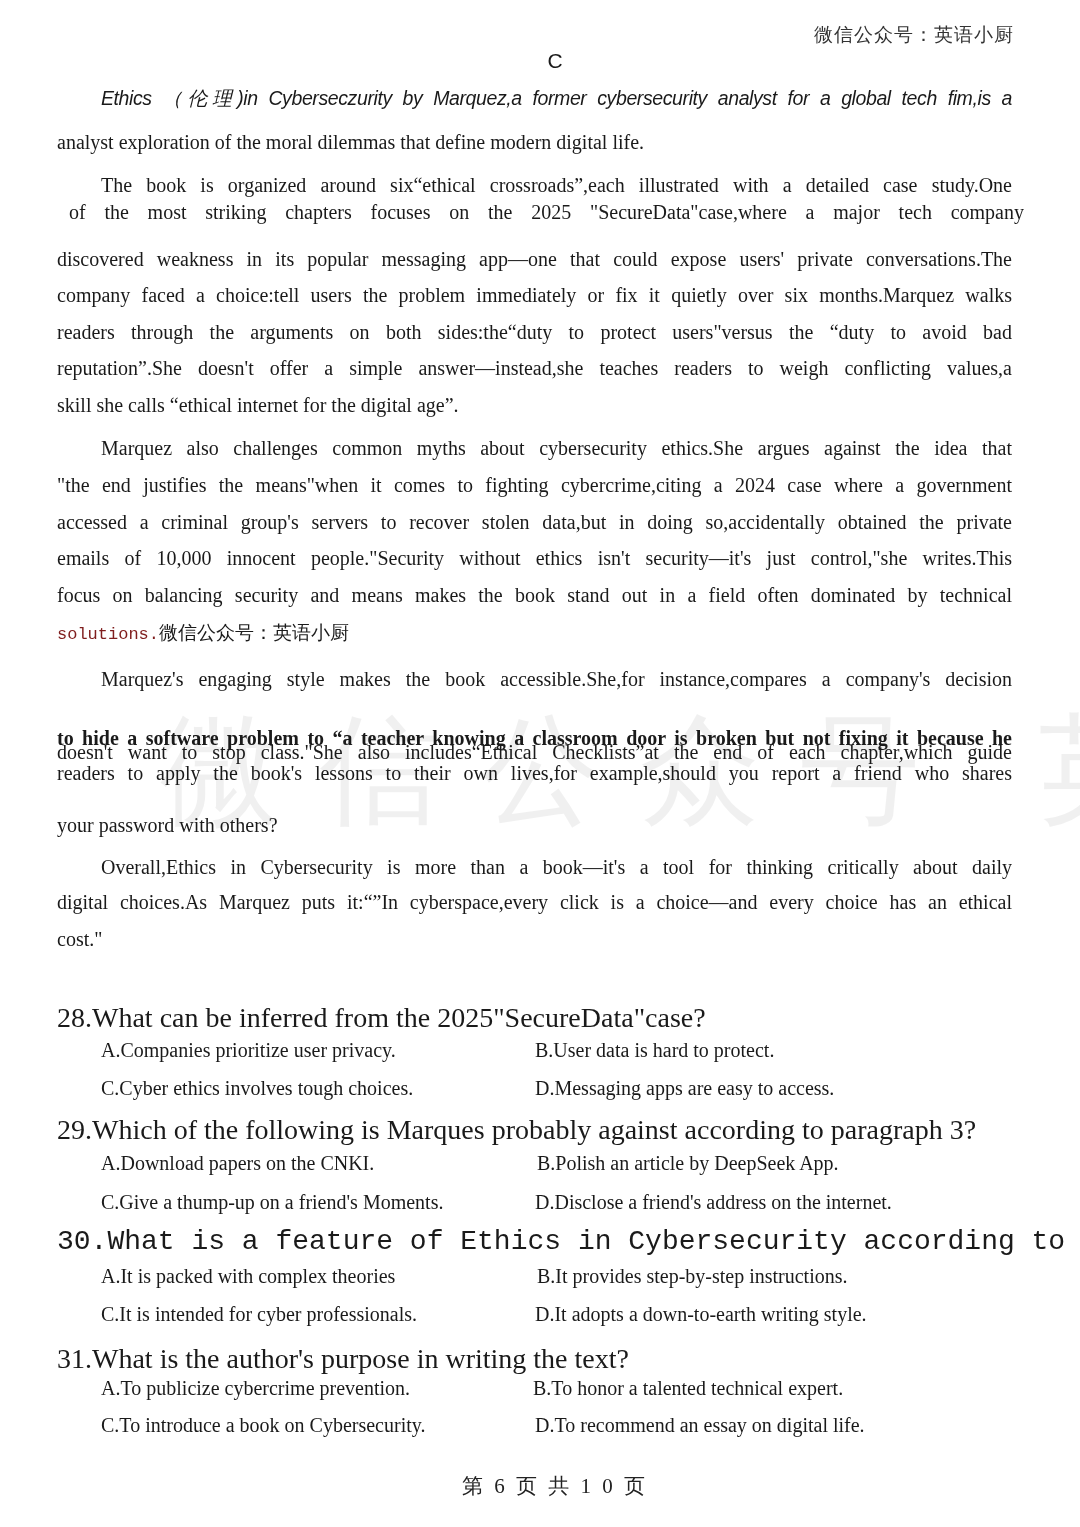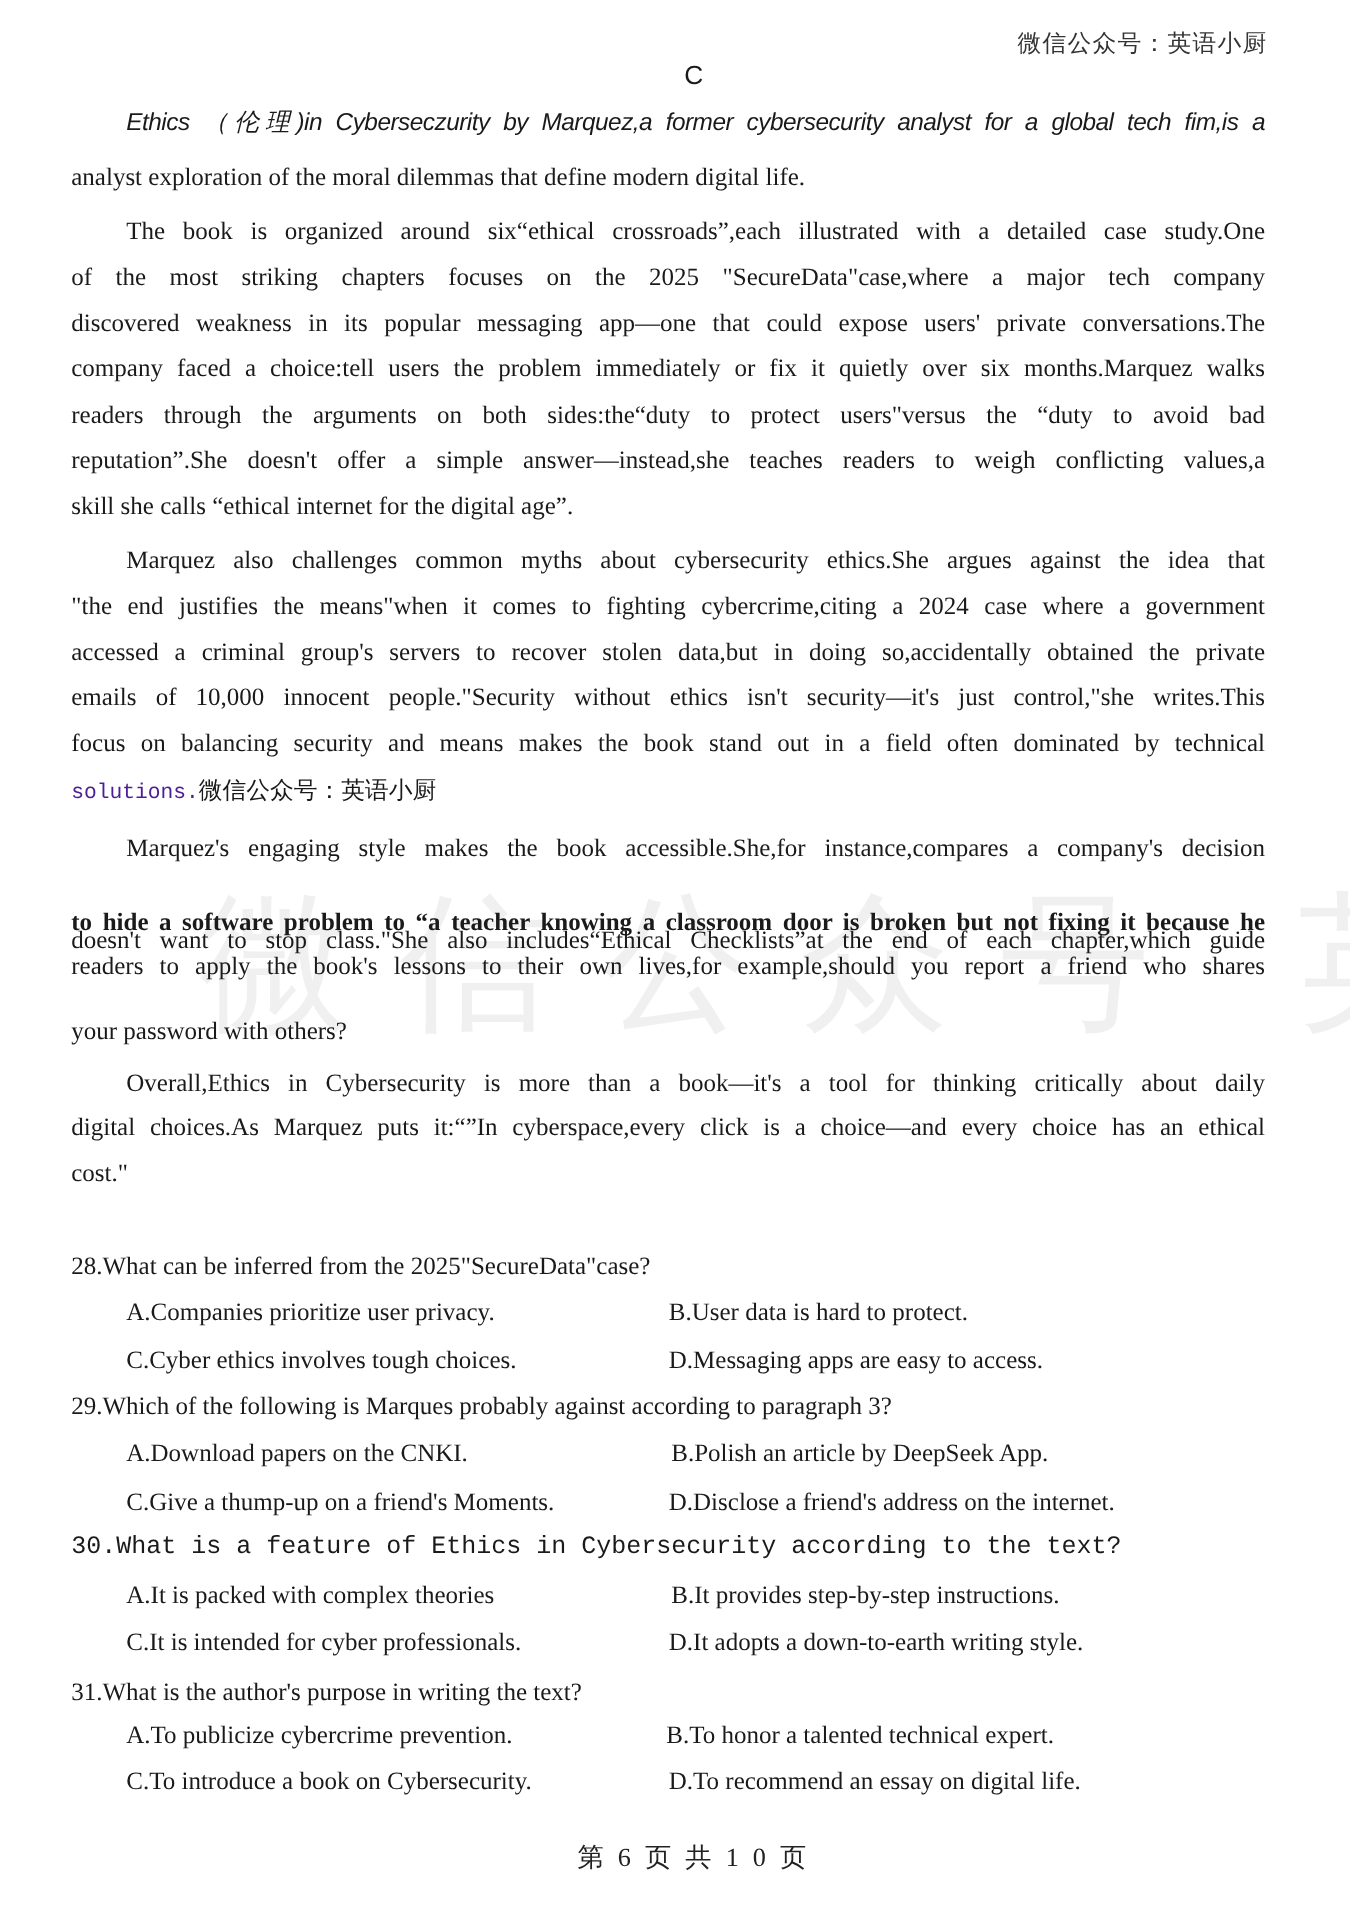--- a/index.html
+++ b/index.html
@@ -5,40 +5,40 @@
   html, body { margin:0; padding:0; background:#ffffff; }
   body { width:1080px; height:1527px; position:relative; overflow:hidden; color:#1a1a1a;
          font-family:"Liberation Serif","DejaVu Serif",serif; }
   .abs { position:absolute; }
   .header-note { right:66px; top:22px; font-size:19px; color:#333; letter-spacing:1px; }
   .section-letter { left:0; width:1110px; text-align:center; top:49px; font-family:"Liberation Sans",sans-serif; font-size:21px; }
   .line { left:57px; width:955px; font-size:20px; line-height:24px; white-space:nowrap; }
   .just { text-align:justify; text-align-last:justify; white-space:normal; }
   .indent { left:101px; width:911px; }
   .italic-sans { font-family:"Liberation Sans",sans-serif; font-style:italic; font-size:19.5px; letter-spacing:-0.4px; }
-  .mono { font-family:"Liberation Mono","DejaVu Sans Mono",monospace; font-size:17px; color:#4c1d95; }
+  .mono { font-family:"Liberation Mono","DejaVu Sans Mono",monospace; font-size:17px; color:#7f1d1d; }
   .cjk { font-family:"DejaVu Sans",sans-serif; font-size:19px; }
-  .q { left:57px; font-size:20px; white-space:nowrap; }
+  .q { left:57px; font-size:28px; white-space:nowrap; }
   .opt { font-size:20px; white-space:nowrap; }
   .footer { left:0; width:1110px; text-align:center; top:1472px; font-size:21px; letter-spacing:3px; color:#222; }
   .watermark { left:160px; top:690px; font-size:120px; color:rgba(0,0,0,0.06); letter-spacing:40px; font-family:"DejaVu Serif",serif; white-space:nowrap; pointer-events:none; }
 </style>
 </head>
 <body>
 
 <div class="abs watermark">微信公众号 英语小厨</div>
 
 <div class="abs header-note">微信公众号：英语小厨</div>
 <div class="abs section-letter">C</div>
 
 <div class="abs line indent just italic-sans" style="top:86px;">Ethics （伦理)in Cyberseczurity by Marquez,a former cybersecurity analyst for a global tech fim,is a</div>
 <div class="abs line" style="top:130px;">analyst exploration of the moral dilemmas that define modern digital life.</div>
 
 <div class="abs line indent just" style="top:173px;">The book is organized around six“ethical crossroads”,each illustrated with a detailed case study.One</div>
-<div class="abs line just" style="top:210px;">of the most striking chapters focuses on the 2025 "SecureData"case,where a major tech company</div>
+<div class="abs line just" style="top:200px;margin-left:12px;">of the most striking chapters focuses on the 2025 "SecureData"case,where a major tech company</div>
 <div class="abs line just" style="top:247px;">discovered weakness in its popular messaging app—one that could expose users' private conversations.The</div>
 <div class="abs line just" style="top:283px;">company faced a choice:tell users the problem immediately or fix it quietly over six months.Marquez walks</div>
 <div class="abs line just" style="top:320px;">readers through the arguments on both sides:the“duty to protect users"versus the “duty to avoid bad</div>
 <div class="abs line just" style="top:356px;">reputation”.She doesn't offer a simple answer—instead,she teaches readers to weigh conflicting values,a</div>
 <div class="abs line" style="top:393px;">skill she calls “ethical internet for the digital age”.</div>
 
 <div class="abs line indent just" style="top:436px;">Marquez also challenges common myths about cybersecurity ethics.She argues against the idea that</div>
 <div class="abs line just" style="top:473px;">"the end justifies the means"when it comes to fighting cybercrime,citing a 2024 case where a government</div>
 <div class="abs line just" style="top:510px;">accessed a criminal group's servers to recover stolen data,but in doing so,accidentally obtained the private</div>
 <div class="abs line just" style="top:546px;">emails of 10,000 innocent people."Security without ethics isn't security—it's just control,"she writes.This</div>

